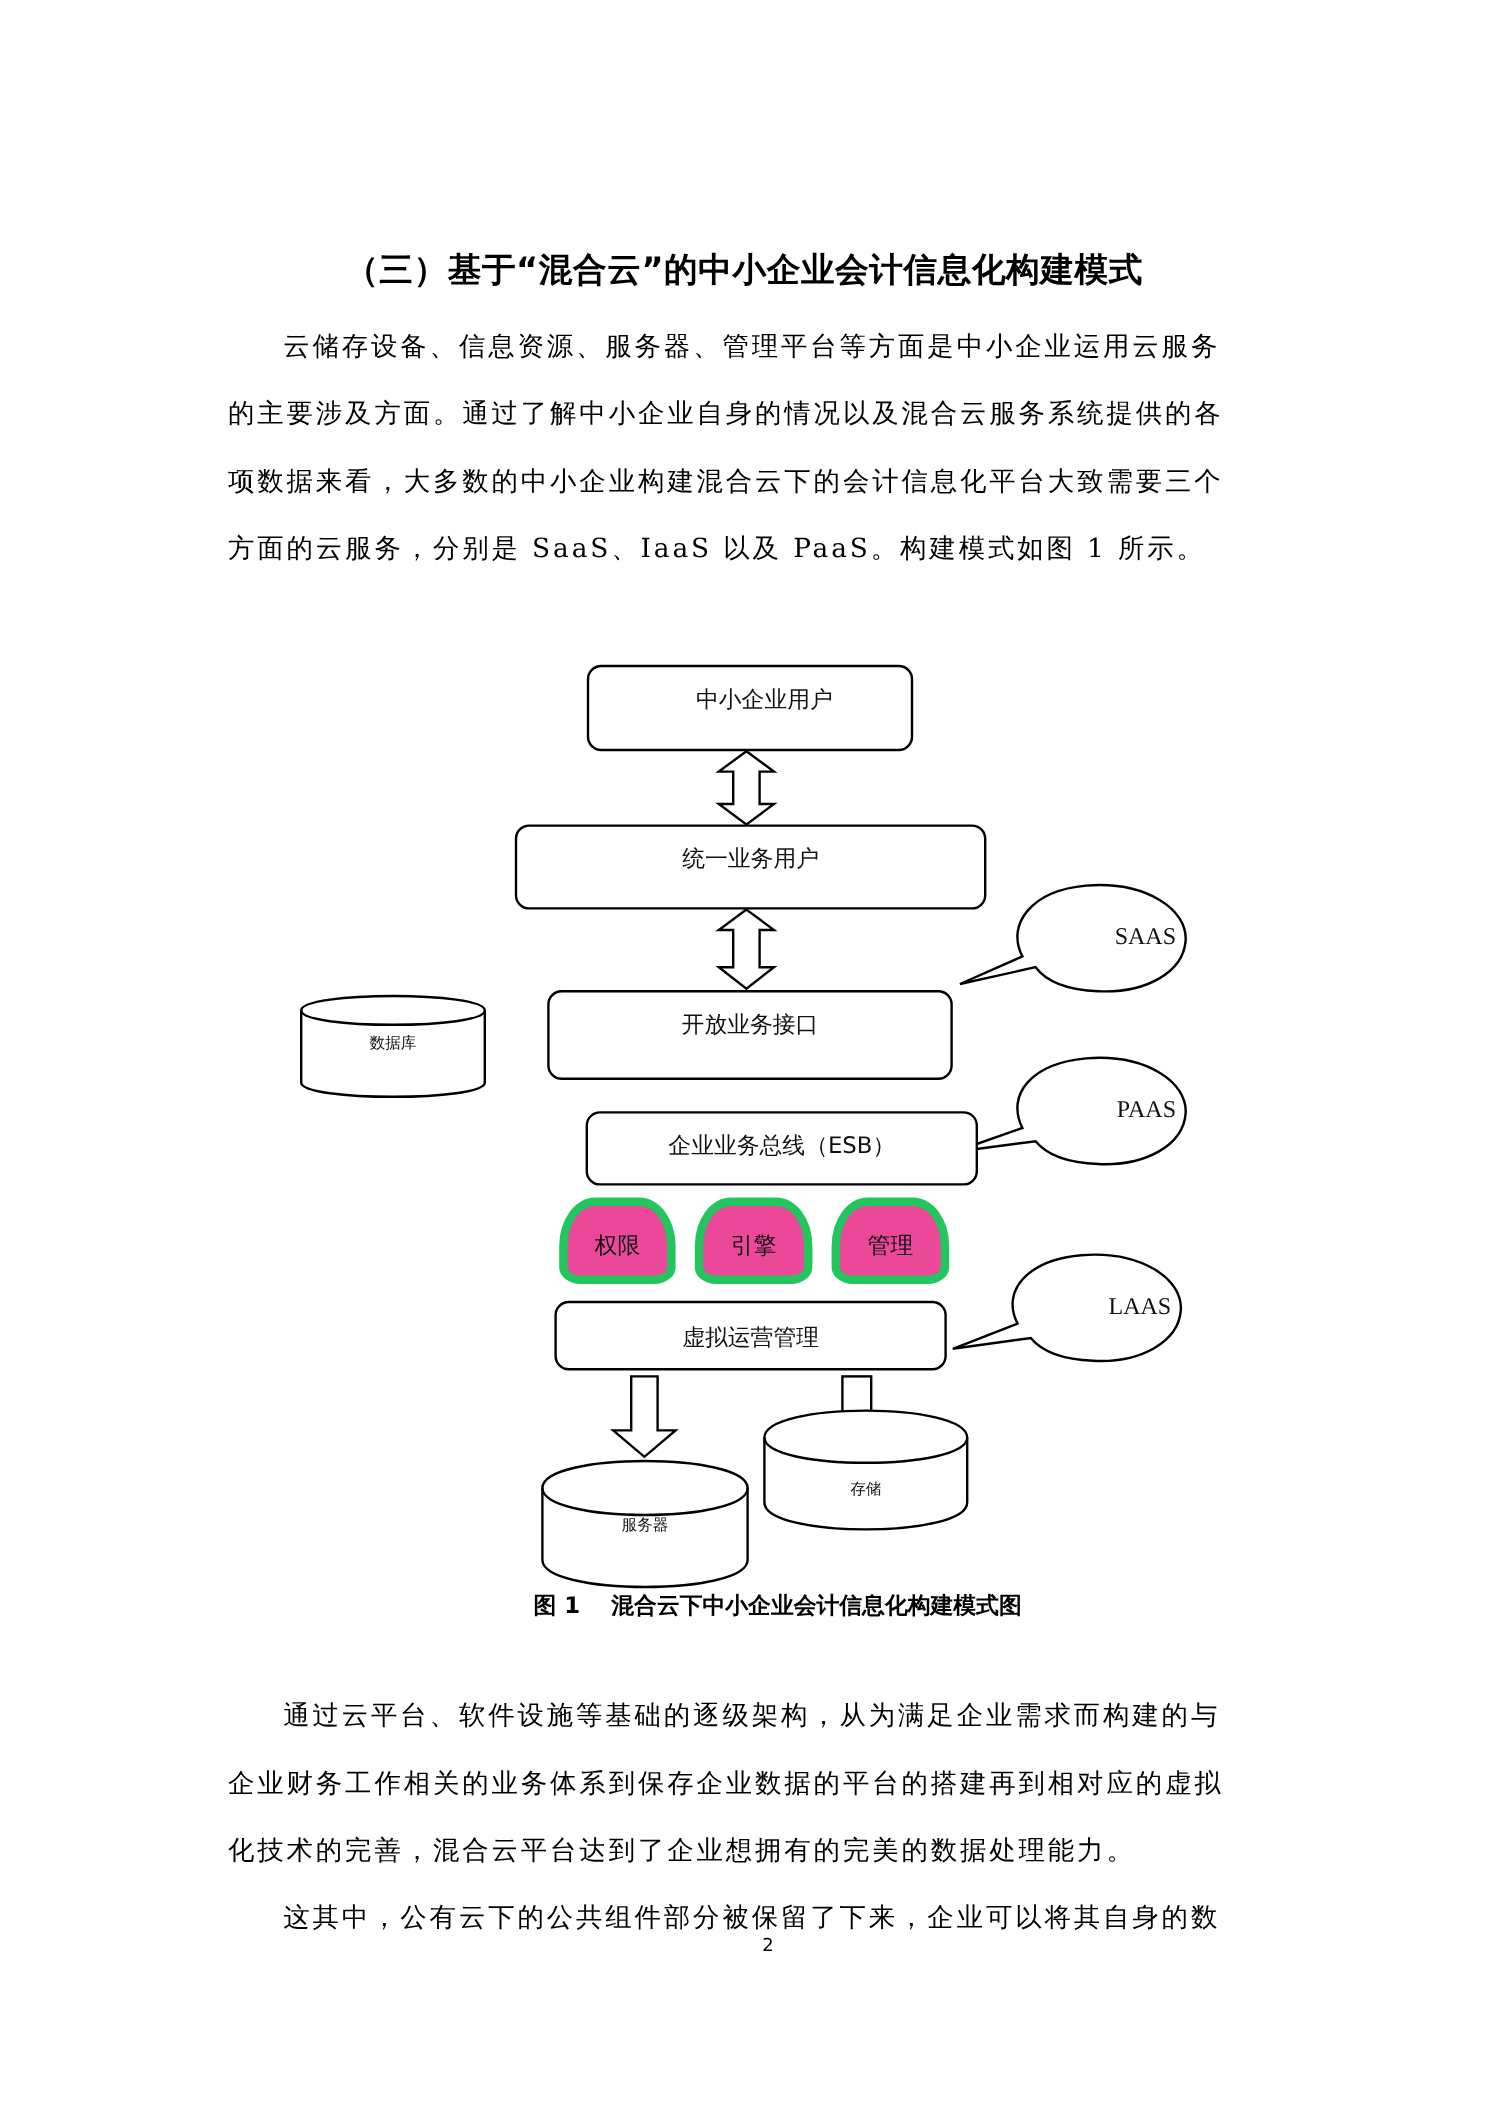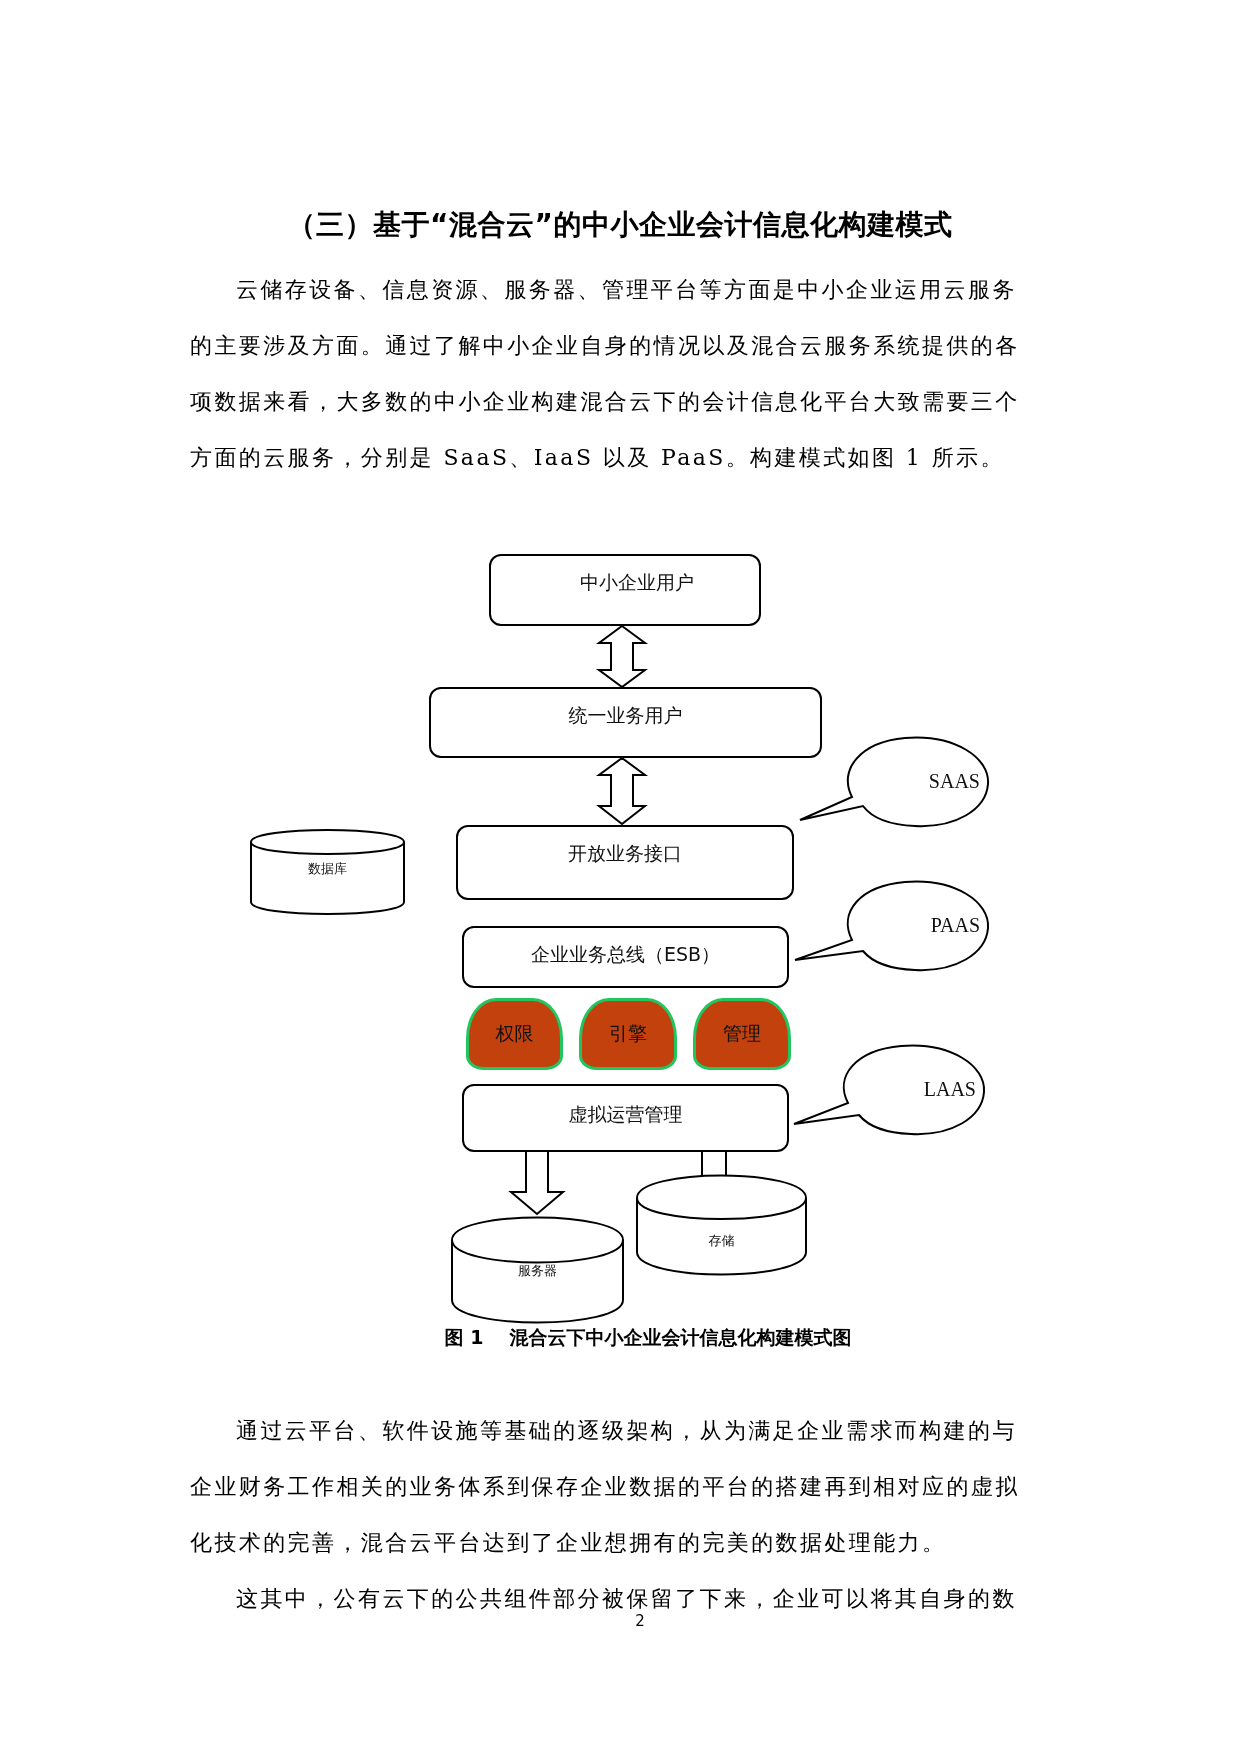--- a/index.html
+++ b/index.html
@@ -10,23 +10,23 @@
              font-size:28px; letter-spacing:0.5px; }
   .para { position:absolute; left:190px; width:870px; font-size:22px; line-height:56px;
           letter-spacing:2.4px; text-align:justify; }
   .para .line { display:block; white-space:nowrap; }
   .indent { padding-left:46px; }
   .diagram { position:absolute; left:0; top:0; width:1240px; height:1754px; }
   .box { position:absolute; border:2px solid #000; border-radius:12px; background:#fff;
          box-sizing:border-box; font-family:"DejaVu Sans","Liberation Sans",sans-serif;
          font-size:19px; text-align:center; color:#111; }
   .box span { position:absolute; left:0; right:0; }
-  .pill { position:absolute; border:3px solid #22c55e; border-radius:30px 30px 18px 18px/40px 40px 14px 14px;
+  .pill { position:absolute; border:7px solid #22c55e; border-radius:30px 30px 18px 18px/40px 40px 14px 14px;
           box-sizing:border-box; font-family:Liberation Mono, monospace;
-          font-size:19px; color:#111; background:#c2410c; }
+          font-size:19px; color:#111; background:#ec4899; }
   .pill span { position:absolute; left:0; right:0; top:20px; text-align:center; }
   .cyl-label { position:absolute; font-family:"DejaVu Sans","Liberation Sans",sans-serif;
                font-size:13px; color:#111; text-align:center; }
   .bubble-label { position:absolute; font-family:"Liberation Serif","DejaVu Serif",serif;
                   font-size:20px; color:#111; text-align:right; width:120px; }
   .caption { position:absolute; left:0; width:1296px; top:1325px; text-align:center;
              font-family:"DejaVu Sans","Liberation Sans",sans-serif; font-weight:bold; font-size:19px; }
   .caption .num { margin-right:26px; }
   .page-num { position:absolute; left:0; width:1280px; top:1612px; text-align:center;
               font-family:"DejaVu Sans","Liberation Sans",sans-serif; font-size:15px; }
@@ -77,35 +77,35 @@
   </div>
   <div class="box" style="left:429px;top:687px;width:393px;height:71px;">
     <span style="top:14px;">统一业务用户</span>
   </div>
   <div class="box" style="left:456px;top:825px;width:338px;height:75px;">
     <span style="top:14px;">开放业务接口</span>
   </div>
 
   <div class="cyl-label" style="left:251px;top:860px;width:153px;">数据库</div>
 
-  <div class="box" style="left:462px;top:926px;width:327px;height:62px;text-align:center;">
+  <div class="box" style="left:488px;top:926px;width:327px;height:62px;text-align:center;">
     <span style="top:14px;">企业业务总线（ESB）</span>
   </div>
 
   <div class="pill" style="left:466px;top:998px;width:97px;height:72px;">
     <span>权限</span>
   </div>
   <div class="pill" style="left:579px;top:998px;width:98px;height:72px;">
     <span>引擎</span>
   </div>
   <div class="pill" style="left:693px;top:998px;width:98px;height:72px;">
     <span>管理</span>
   </div>
 
-  <div class="box" style="left:462px;top:1084px;width:327px;height:68px;">
+  <div class="box" style="left:462px;top:1084px;width:327px;height:58px;">
     <span style="top:16px;">虚拟运营管理</span>
   </div>
 
   <div class="bubble-label" style="left:860px;top:770px;">SAAS</div>
   <div class="bubble-label" style="left:860px;top:914px;">PAAS</div>
   <div class="bubble-label" style="left:856px;top:1078px;">LAAS</div>
 
   <div class="cyl-label" style="left:452px;top:1262px;width:171px;">服务器</div>
   <div class="cyl-label" style="left:637px;top:1232px;width:169px;">存储</div>
 

